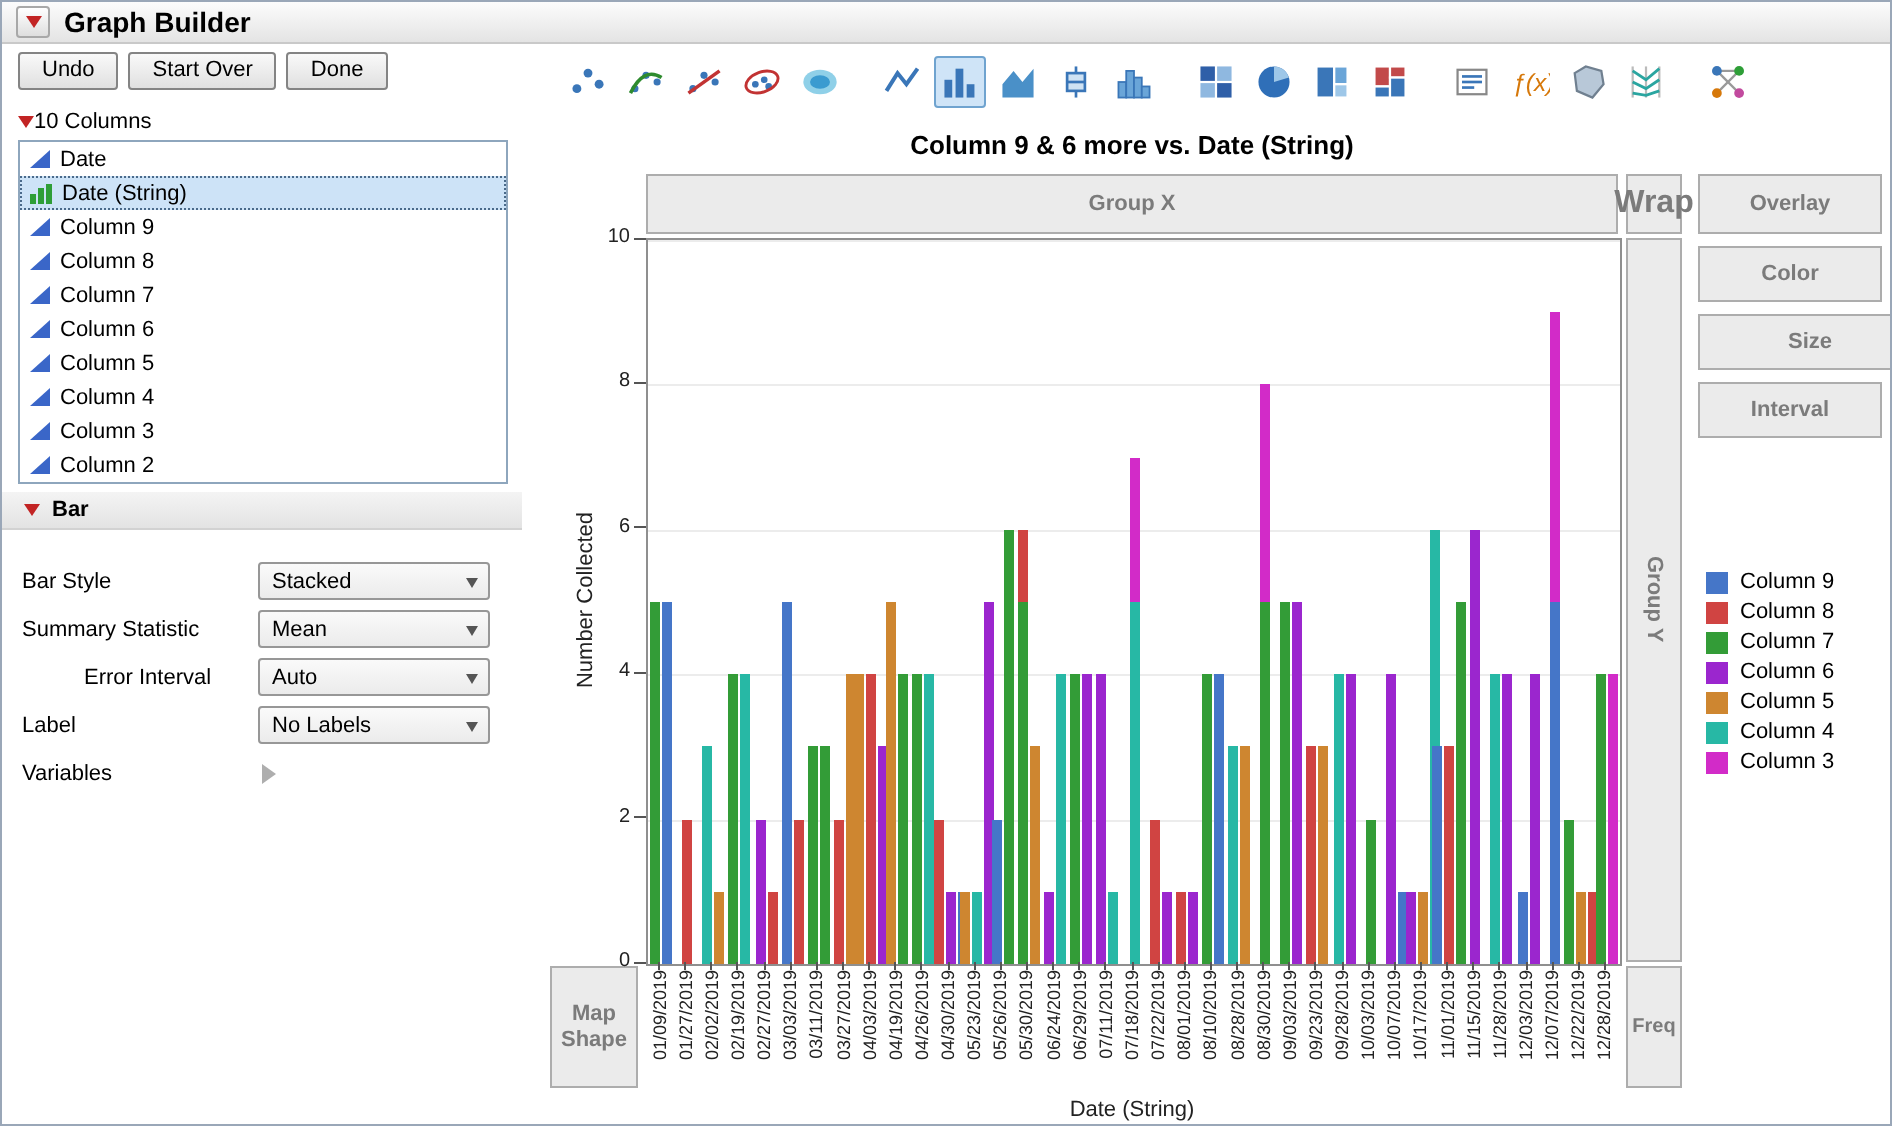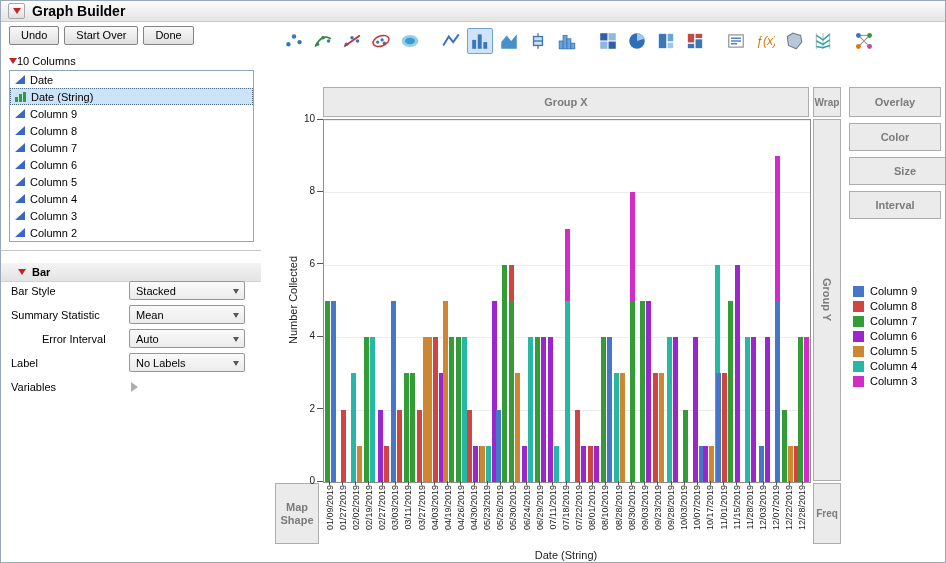--- a/index.html
+++ b/index.html
@@ -25,22 +25,22 @@
   .tb-gap{width:9px;height:1px;}
   
   .columns-header{position:absolute;top:54px;left:8px;display:flex;align-items:center;gap:0;}
   .columns-list{position:absolute;top:69px;left:8px;width:245px;height:172px;border:1px solid #8ea6bd;
     background:#fff;overflow:hidden;box-sizing:border-box;}
   .col-item{height:17px;display:flex;align-items:center;gap:5px;padding-left:5px;box-sizing:border-box;}
   .col-item.selected{background:#cde3f7;outline:1px dotted #4a6a8a;outline-offset:-1px;}
   .cont-icon{width:0;height:0;border-left:10px solid transparent;border-bottom:9px solid #3a66c8;display:inline-block;}
   .nom-icon{display:inline-flex;width:11px;height:10px;}
   .panel-divider{position:absolute;top:249px;left:0;width:260px;border-top:1px solid #c6c6c6;}
-  .bar-header{position:absolute;top:262px;left:0;width:260px;height:19px;background:linear-gradient(#f4f4f4,#e3e3e3);
-    border-bottom:1px solid #d2d2d2;display:flex;align-items:center;gap:6px;padding-left:17px;font-weight:bold;box-sizing:border-box;}
+  .bar-header{position:absolute;top:245px;left:0;width:260px;height:19px;background:linear-gradient(#f4f4f4,#e3e3e3);
+    border-bottom:1px solid #d2d2d2;display:flex;align-items:center;gap:6px;padding-left:11px;font-weight:bold;box-sizing:border-box;}
   .prop-row{position:absolute;left:10px;width:246px;height:20px;}
   .prop-label{line-height:20px;}
   .dropdown{position:absolute;left:118px;top:0;width:116px;height:19px;background:linear-gradient(#fafafa,#ebebeb);
     border:1px solid #979797;border-radius:2px;display:flex;align-items:center;padding-left:6px;box-sizing:border-box;}
   .dd-arrow{position:absolute;right:5px;top:7px;width:0;height:0;border-left:3.5px solid transparent;
     border-right:3.5px solid transparent;border-top:5px solid #555;}
   .disc-right{width:0;height:0;border-top:5px solid transparent;border-bottom:5px solid transparent;
     border-left:7px solid #aeaeae;display:inline-block;}
   
   .graph{position:absolute;left:260px;top:56px;width:686px;height:507px;}
@@ -340,23 +340,24 @@
       <span>No Labels</span>
       <span class="dd-arrow"></span>
     </span>
   </div>
   <div class="prop-row" style="top:376px;">
     <span class="prop-label">Variables</span>
     <span style="position:absolute;left:120px;top:5px;" class="disc-right"></span>
   </div>
 
   <div class="graph">
+    <div class="graph-title">Column 9 &amp; 6 more vs. Date (String)</div>
 
     <div class="zone" style="left:62px;top:30px;width:486px;height:30px;">Group X</div>
-    <div class="zone" style="left:552px;top:30px;width:28px;height:30px;font-size:10px;">Wrap</div>
+    <div class="zone" style="left:552px;top:30px;width:28px;height:30px;font-size:16px;">Wrap</div>
 
     <div class="zone" style="left:588px;top:30px;width:92px;height:30px;">Overlay</div>
     <div class="zone" style="left:588px;top:66px;width:92px;height:28px;">Color</div>
     <div class="zone" style="left:588px;top:100px;width:112px;height:28px;">Size</div>
     <div class="zone" style="left:588px;top:134px;width:92px;height:28px;">Interval</div>
 
     <div class="zone vert" style="left:552px;top:62px;width:28px;height:362px;">Group Y</div>
 
     <div class="plot">
         <div class="gridline" style="top: 289.6px;"></div>

